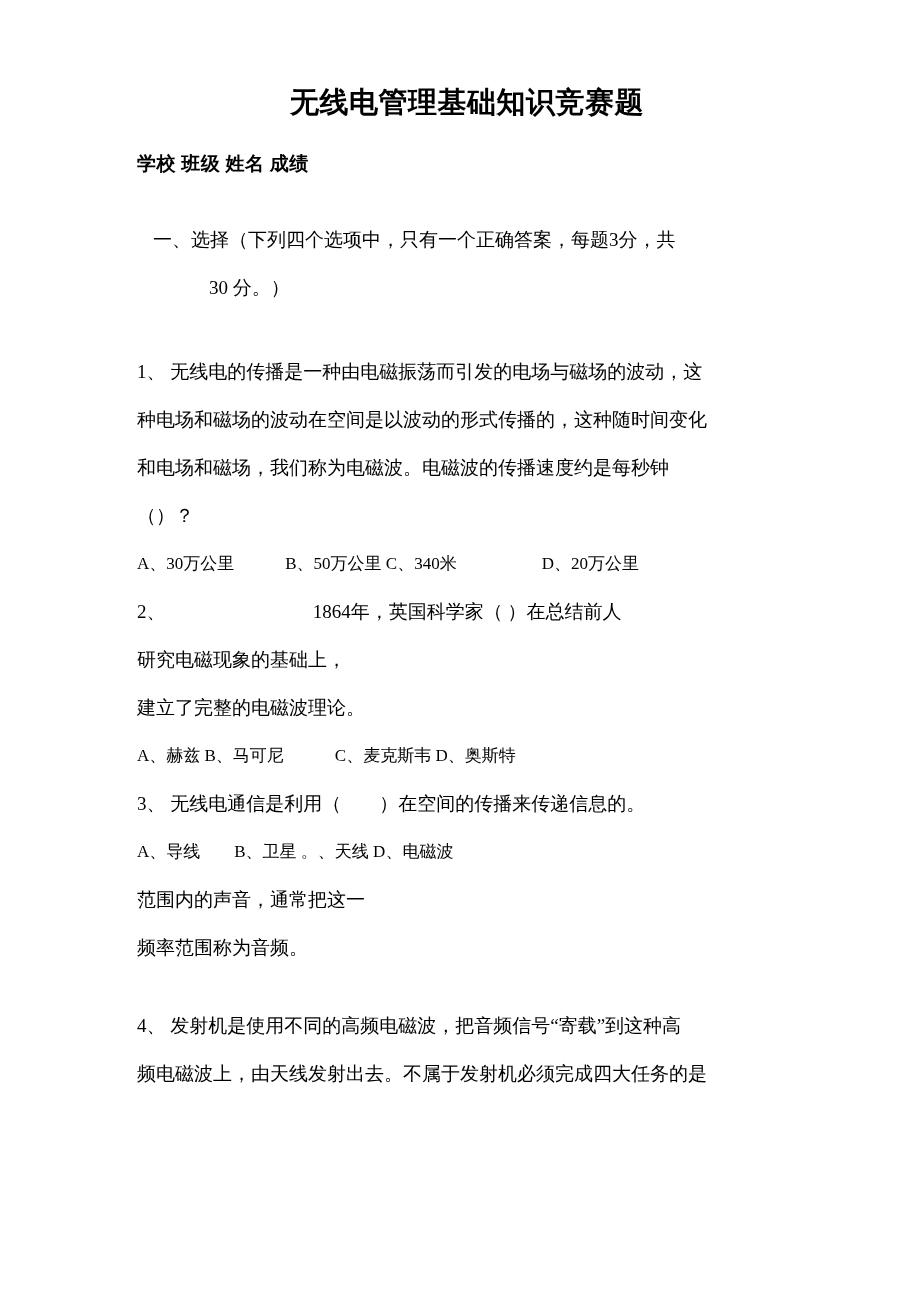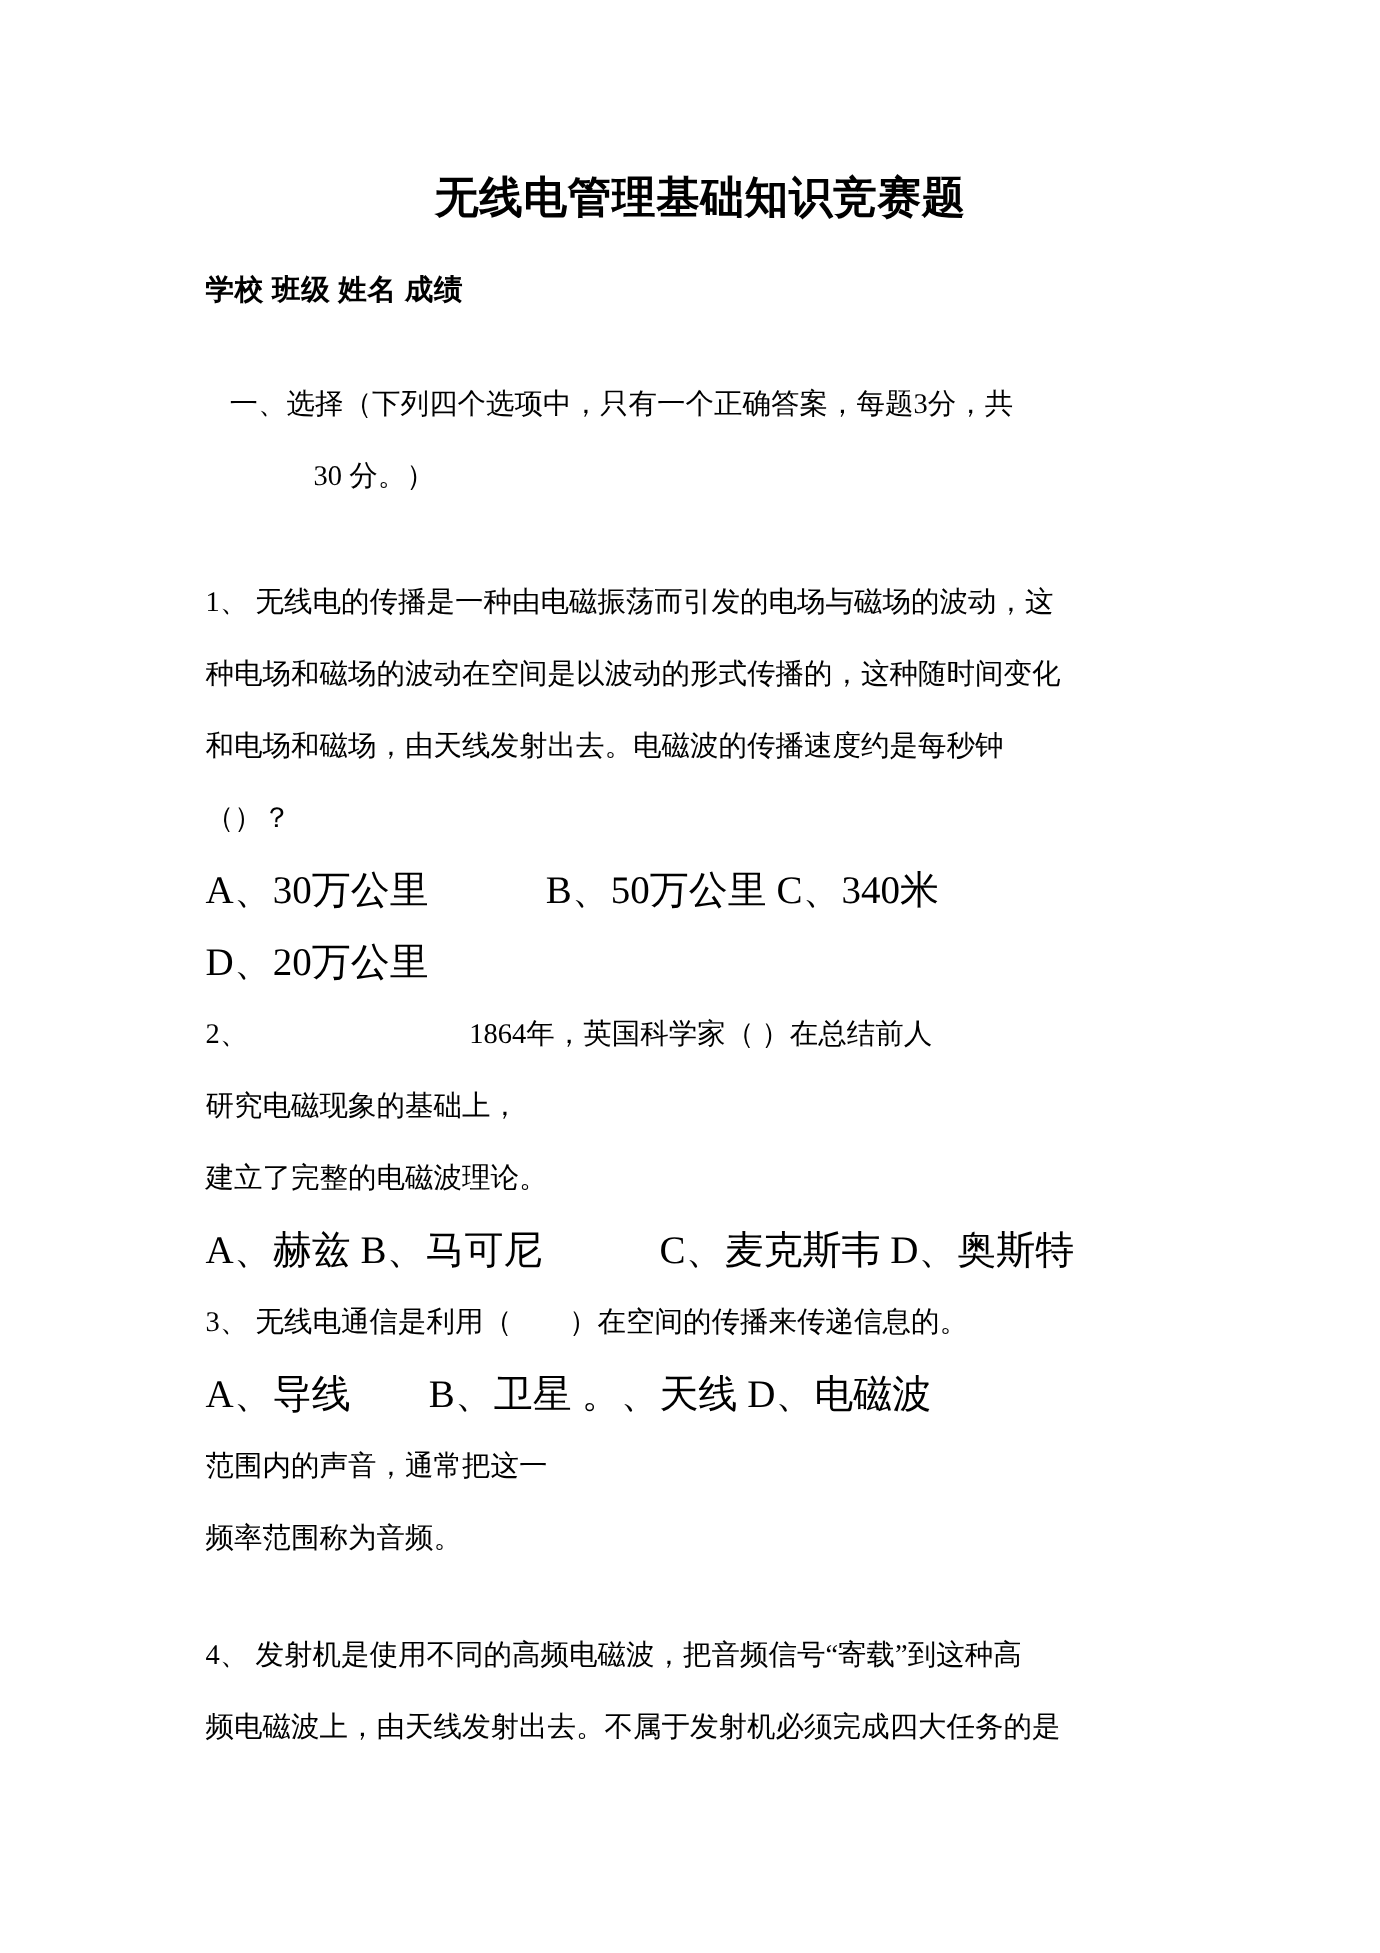--- a/index.html
+++ b/index.html
@@ -29,21 +29,21 @@
     top: 0;
     width: 660px;
   }
 
   .doc-title {
     font-size: 29px;
     font-weight: bold;
     text-align: center;
     letter-spacing: 0.5px;
     margin: 0;
-    padding-top: 112px;
+    padding-top: 82px;
     line-height: 40px;
     font-family: "Liberation Serif", "DejaVu Serif", serif;
   }
 
   .info-line {
     font-size: 19px;
     font-weight: bold;
     margin: 0;
     padding-top: 28px;
     line-height: 28px;
@@ -71,21 +71,21 @@
     font-size: 19px;
     line-height: 48px;
     margin: 0;
     white-space: pre-wrap;
     font-family: "Liberation Serif", "DejaVu Serif", serif;
   }
   .q-line.first {
     padding-top: 20px;
   }
   .opt-line {
-    font-size: 26px;
+    font-size: 17px;
     line-height: 48px;
     margin: 0;
     white-space: pre-wrap;
     font-family: "Liberation Serif", "DejaVu Serif", serif;
   }
   .opt-line.spaced {
     padding-top: 22px;
   }
   .gap-line {
     height: 30px;
@@ -102,21 +102,21 @@
     <p class="info-line">学校  班级  姓名  成绩</p>
 
     <div class="section-head">
       <span>一、选择（下列四个选项中，只有一个正确答案，每题3分，共</span>
       <span class="cont">30 分。）</span>
     </div>
 
     <div class="q-block">
       <p class="q-line first">1、 无线电的传播是一种由电磁振荡而引发的电场与磁场的波动，这</p>
       <p class="q-line">种电场和磁场的波动在空间是以波动的形式传播的，这种随时间变化</p>
-      <p class="q-line">和电场和磁场，由天线发射出去。电磁波的传播速度约是每秒钟</p>
+      <p class="q-line">和电场和磁场，我们称为电磁波。电磁波的传播速度约是每秒钟</p>
       <p class="q-line">（）？</p>
       <p class="opt-line">A、30万公里　　　B、50万公里 C、340米　　　　　D、20万公里</p>
     </div>
 
     <div class="q-block">
       <p class="q-line">2、                               1864年，英国科学家（ ）在总结前人</p>
       <p class="q-line">研究电磁现象的基础上，</p>
       <p class="q-line">建立了完整的电磁波理论。</p>
       <p class="opt-line">A、赫兹 B、马可尼　　　C、麦克斯韦 D、奥斯特</p>
     </div>

